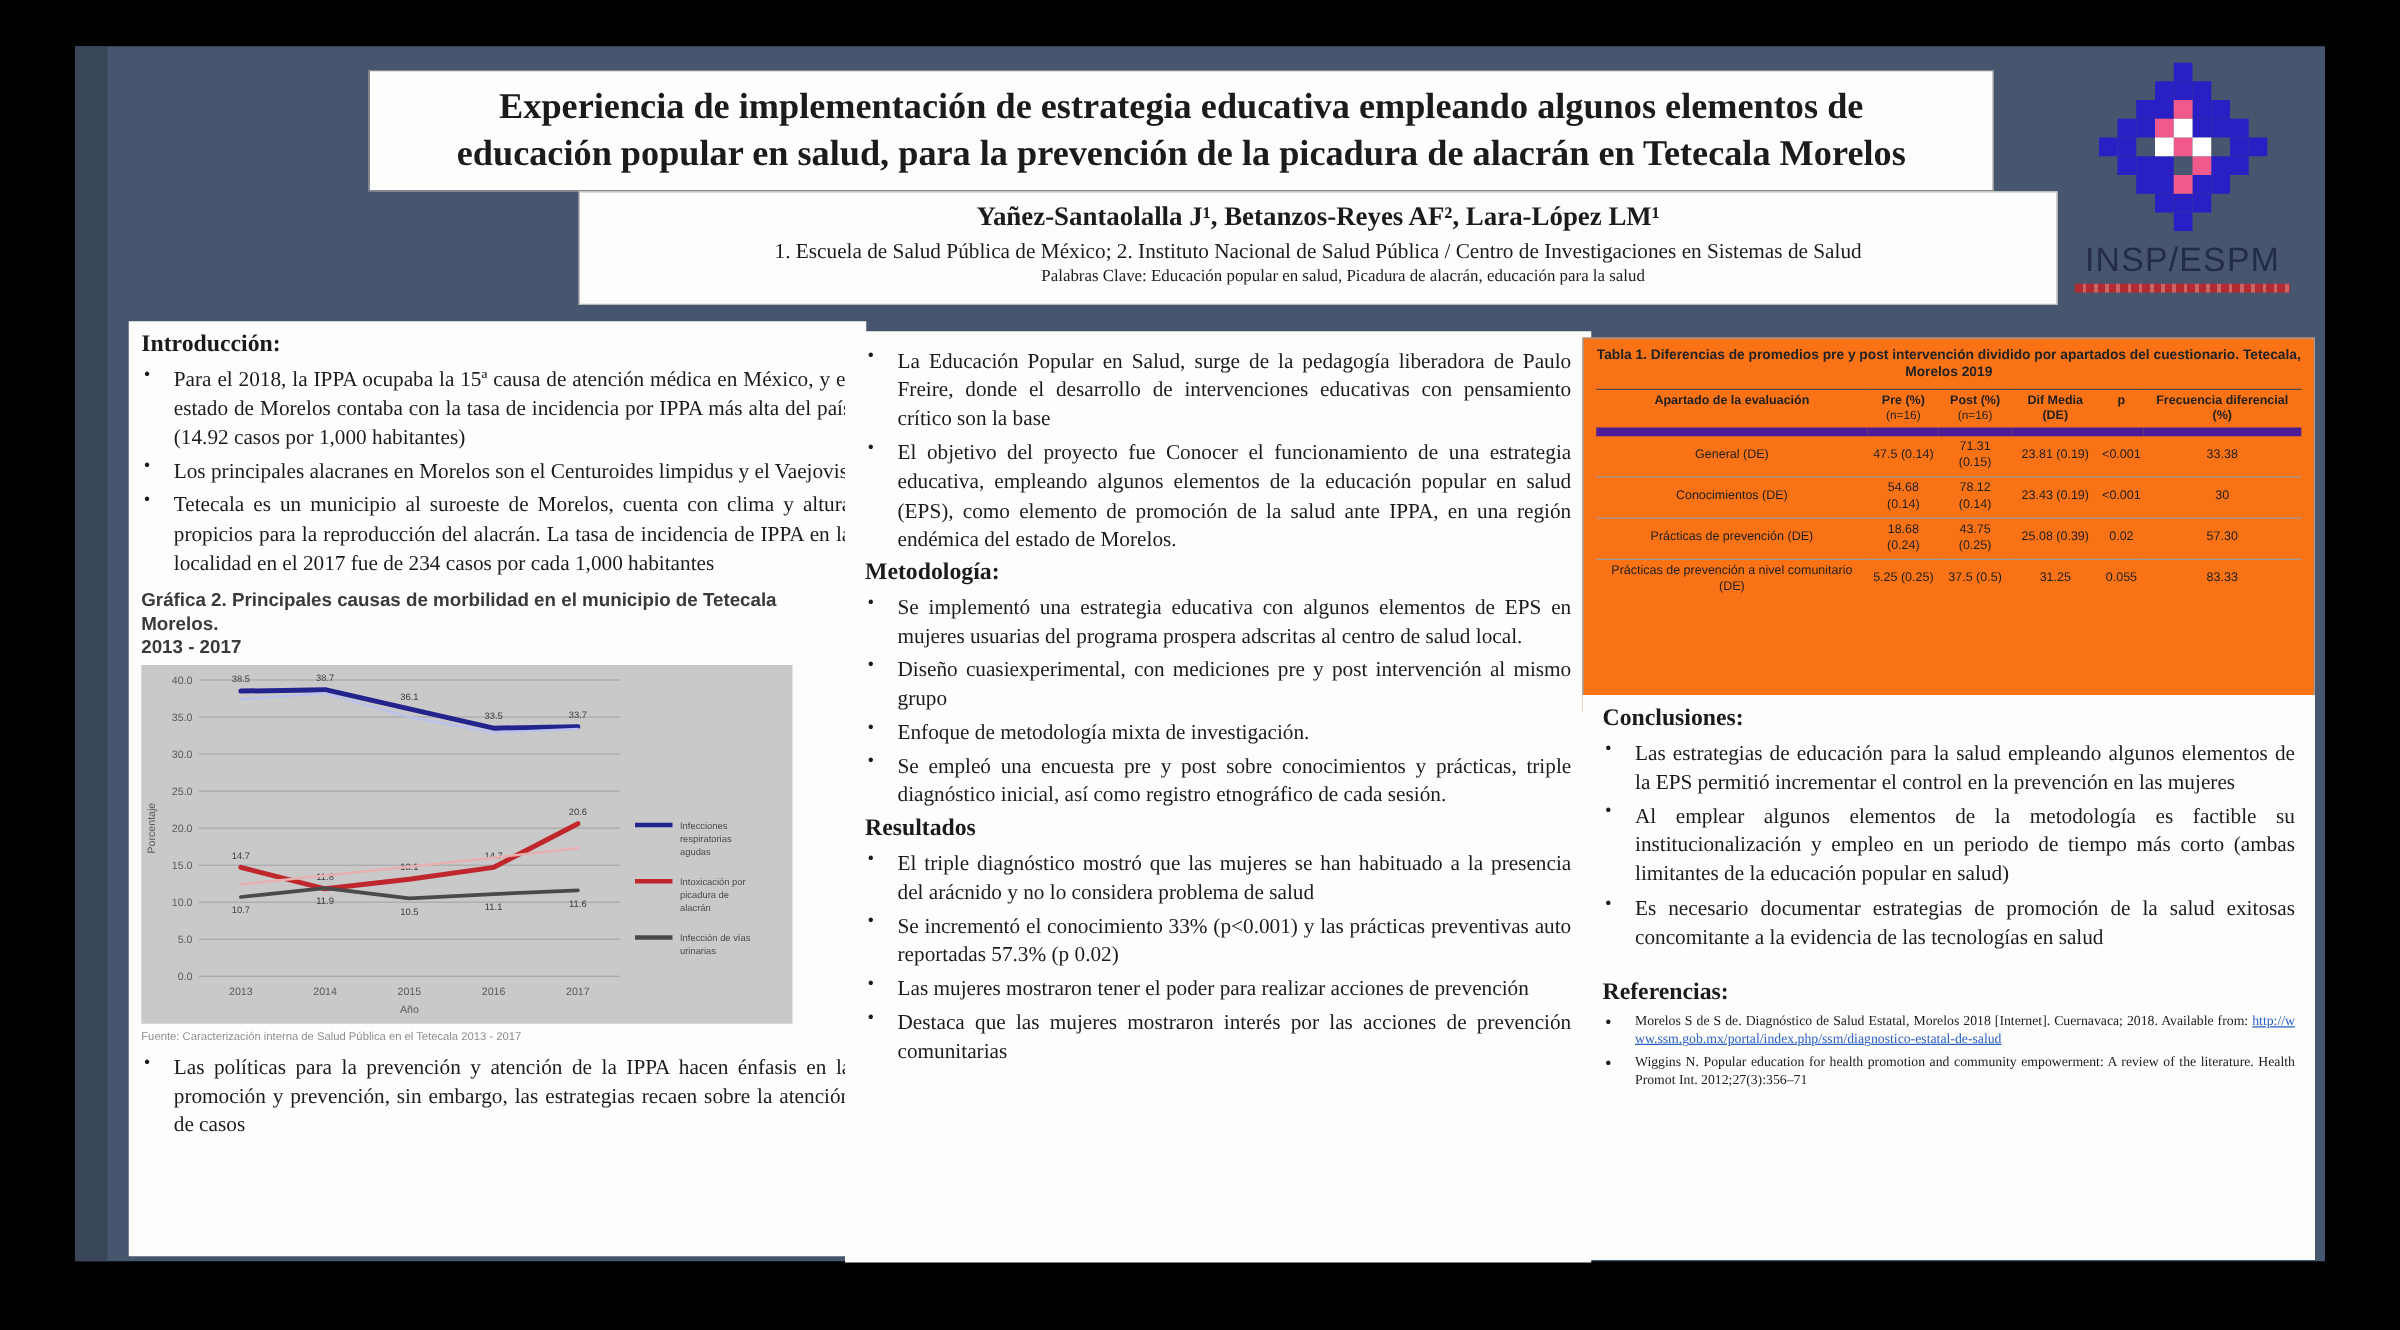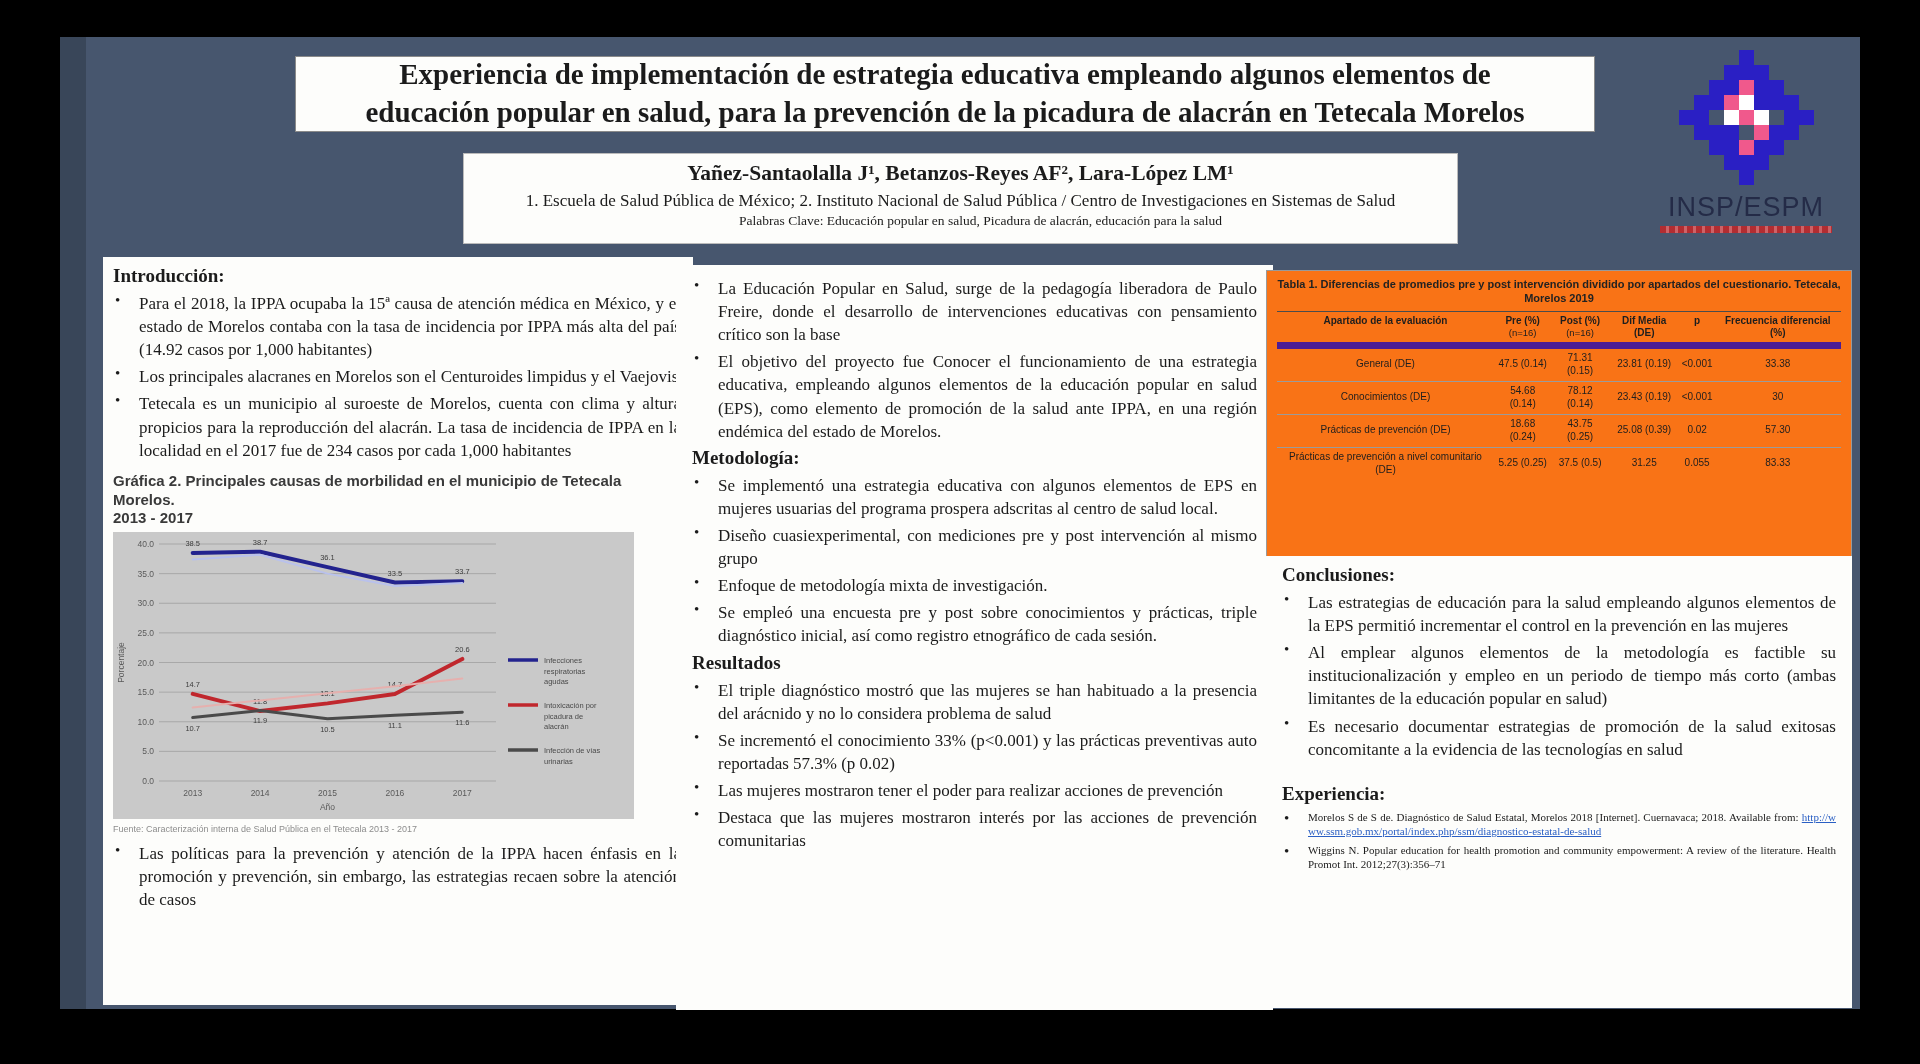--- a/index.html
+++ b/index.html
@@ -1,24 +1,24 @@
 <!DOCTYPE html>
 <html><head>
 <meta charset="utf-8">
 <style>
   html,body{margin:0;padding:0;}
   body{width:1920px;height:1064px;background:#000;position:relative;overflow:hidden;
        font-family:"Liberation Serif",serif;color:#1b1b1b;}
   .slide{position:absolute;left:60px;top:37px;width:1800px;height:972px;background:#47566e;}
   .slide-edge{position:absolute;left:60px;top:37px;width:26px;height:972px;background:#394659;}
   .panel{position:absolute;background:#fdfdfb;box-sizing:border-box;}
-  #title-box{left:295px;top:56px;width:1300px;height:76px;display:flex;align-items:center;justify-content:center;
+  #title-box{left:295px;top:56px;width:1300px;height:97px;display:flex;align-items:center;justify-content:center;
              text-align:center;font-weight:bold;font-size:29px;line-height:1.3;padding:0 26px;border:1px solid #8a8a8a;}
   #title-box .ttl{text-wrap:balance;}
-  #authors-box{left:463px;top:153px;width:995px;height:91px;text-align:center;padding-top:7px;border:1px solid #bbb;}
+  #authors-box{left:463px;top:153px;width:1183px;height:91px;text-align:center;padding-top:7px;border:1px solid #bbb;}
   .authors{font-size:21.5px;font-weight:bold;}
   .affil{font-size:17px;margin-top:5px;}
   .keywords{font-size:13.5px;margin-top:2px;padding-left:40px;}
   #left-panel{left:103px;top:257px;width:590px;height:748px;padding:6px 12px 6px 10px;}
   #mid-panel{left:676px;top:265px;width:597px;height:745px;padding:8px 16px;}
   #table-panel{left:1266px;top:270px;width:586px;height:300px;background:#f97316;padding:7px 10px;
                font-family:"Liberation Sans",sans-serif;border:1px solid #9a9a9a;}
   #right-panel{left:1266px;top:556px;width:586px;height:452px;padding:6px 16px;}
   .sec{font-size:19px;font-weight:bold;margin:2px 0 5px;}
   .bullet{display:flex;margin:4px 0;}
@@ -316,21 +316,21 @@
       <div class="bullet">
         <span class="dot">•</span>
         <span class="btxt">Al emplear algunos elementos de la metodología es factible su institucionalización y empleo en un periodo de tiempo más corto (ambas limitantes de la educación popular en salud)</span>
       </div>
       <div class="bullet">
         <span class="dot">•</span>
         <span class="btxt">Es necesario documentar estrategias de promoción de la salud exitosas concomitante a la evidencia de las tecnologías en salud</span>
       </div>
     </div>
   <div class="gap"></div>
-  <div class="sec">Experiencia:</div>
+  <div class="sec">Referencias:</div>
   <div class="refs" id="ref-list">
       <div class="bullet">
         <span class="dot">•</span>
         <span class="btxt">Morelos S de S de. Diagnóstico de Salud Estatal, Morelos 2018 [Internet]. Cuernavaca; 2018. Available from: <a class="ref-link" href="#">http://www.ssm.gob.mx/portal/index.php/ssm/diagnostico-estatal-de-salud</a></span>
       </div>
       <div class="bullet">
         <span class="dot">•</span>
         <span class="btxt">Wiggins N. Popular education for health promotion and community empowerment: A review of the literature. Health Promot Int. 2012;27(3):356–71 </span>
       </div>
     </div>

